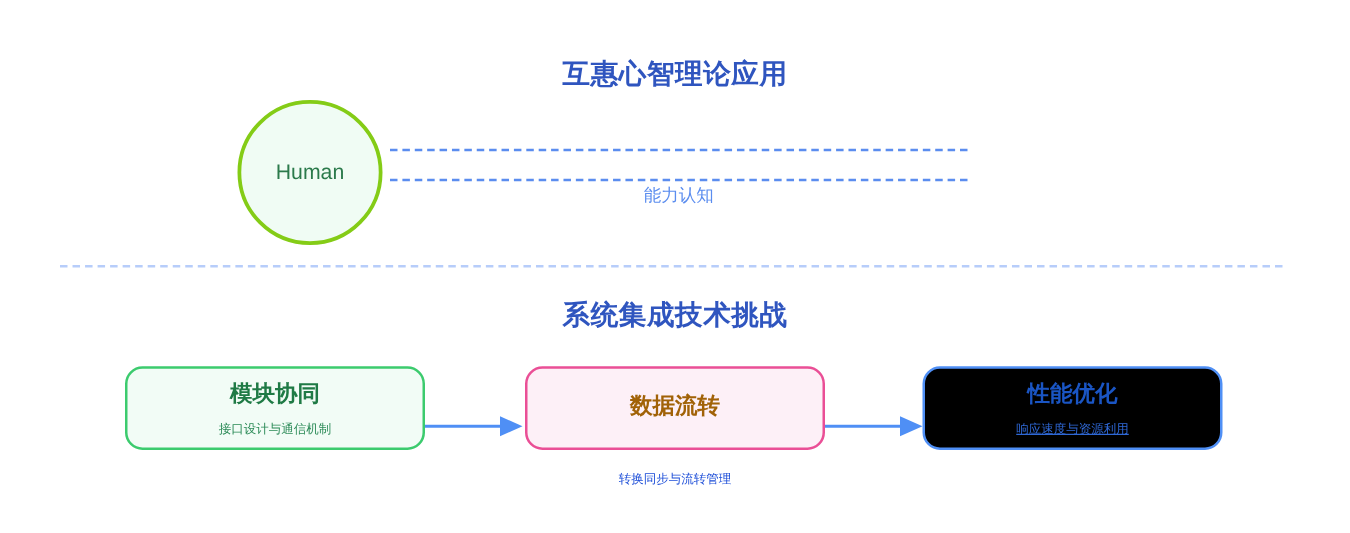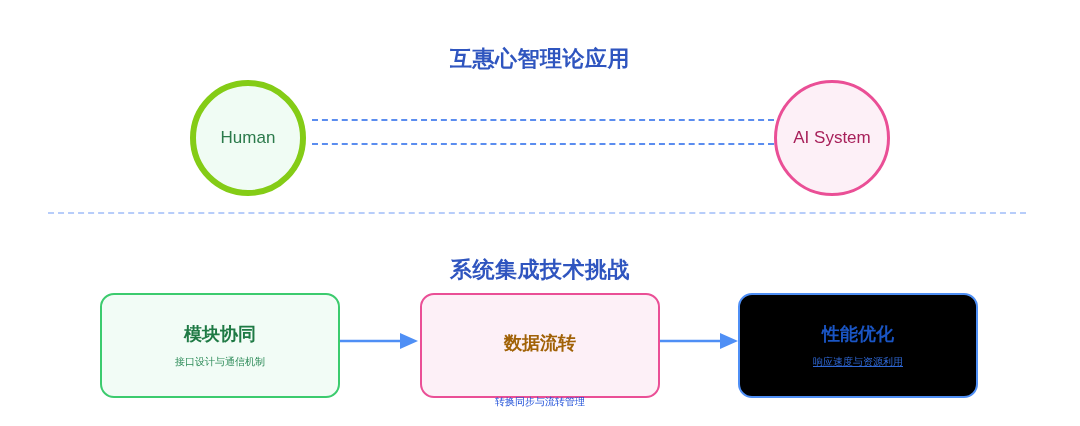--- a/index.html
+++ b/index.html
@@ -27,38 +27,38 @@
     left: 0;
     width: 1080px;
     text-align: center;
     font-size: 22px;
     font-weight: bold;
     color: #2f55bf;
     letter-spacing: 0.5px;
     white-space: nowrap;
   }
   #title-1 { top: 44px; }
-  #title-2 { top: 255px; }
+  #title-2 { top: 237px; }
 
   
   .node-circle {
     position: absolute;
     width: 116px;
     height: 116px;
     border-radius: 50%;
     box-sizing: border-box;
     display: flex;
     align-items: center;
     justify-content: center;
     font-size: 17px;
   }
   #circle-human {
     left: 190px;
     top: 80px;
-    border: 6px solid #84cc16;
+    border: 3px solid #84cc16;
     background: #f0fcf4;
     color: #2b7a4b;
   }
   #circle-ai {
     left: 774px;
     top: 80px;
     border: 3px solid #ea4f96;
     background: #fdf0f7;
     color: #a8215b;
   }
@@ -94,21 +94,21 @@
     width: 978px;
     height: 0;
     border-top: 2px dashed #b7cdfa;
   }
 
   
   .flow-box {
     position: absolute;
     top: 293px;
     width: 240px;
-    height: 105px;
+    height: 67px;
     box-sizing: border-box;
     border-radius: 14px;
     display: flex;
     flex-direction: column;
     align-items: center;
     justify-content: center;
   }
   .flow-box .box-title {
     font-size: 18px;
     font-weight: bold;
@@ -157,29 +157,27 @@
 <body>
 
 <div class="canvas">
 
   <div class="section-title" id="title-1">互惠心智理论应用</div>
 
   <div class="node-circle" id="circle-human">
     <span>Human</span>
   </div>
 
-  <div class="node-circle" id="circle-ai">
-    <span>AI System</span>
-  </div>
 
 
   <div class="connector-line" id="connector-top"></div>
 
   <div class="connector-line" id="connector-bottom"></div>
 
+  <div class="connector-label" id="connector-label-bottom">能力认知</div>
 
   <div id="section-divider"></div>
 
   <div class="section-title" id="title-2">系统集成技术挑战</div>
 
   <div class="flow-box" id="box-module">
     <div class="box-title">模块协同</div>
     <div class="box-sub">接口设计与通信机制</div>
   </div>
 

